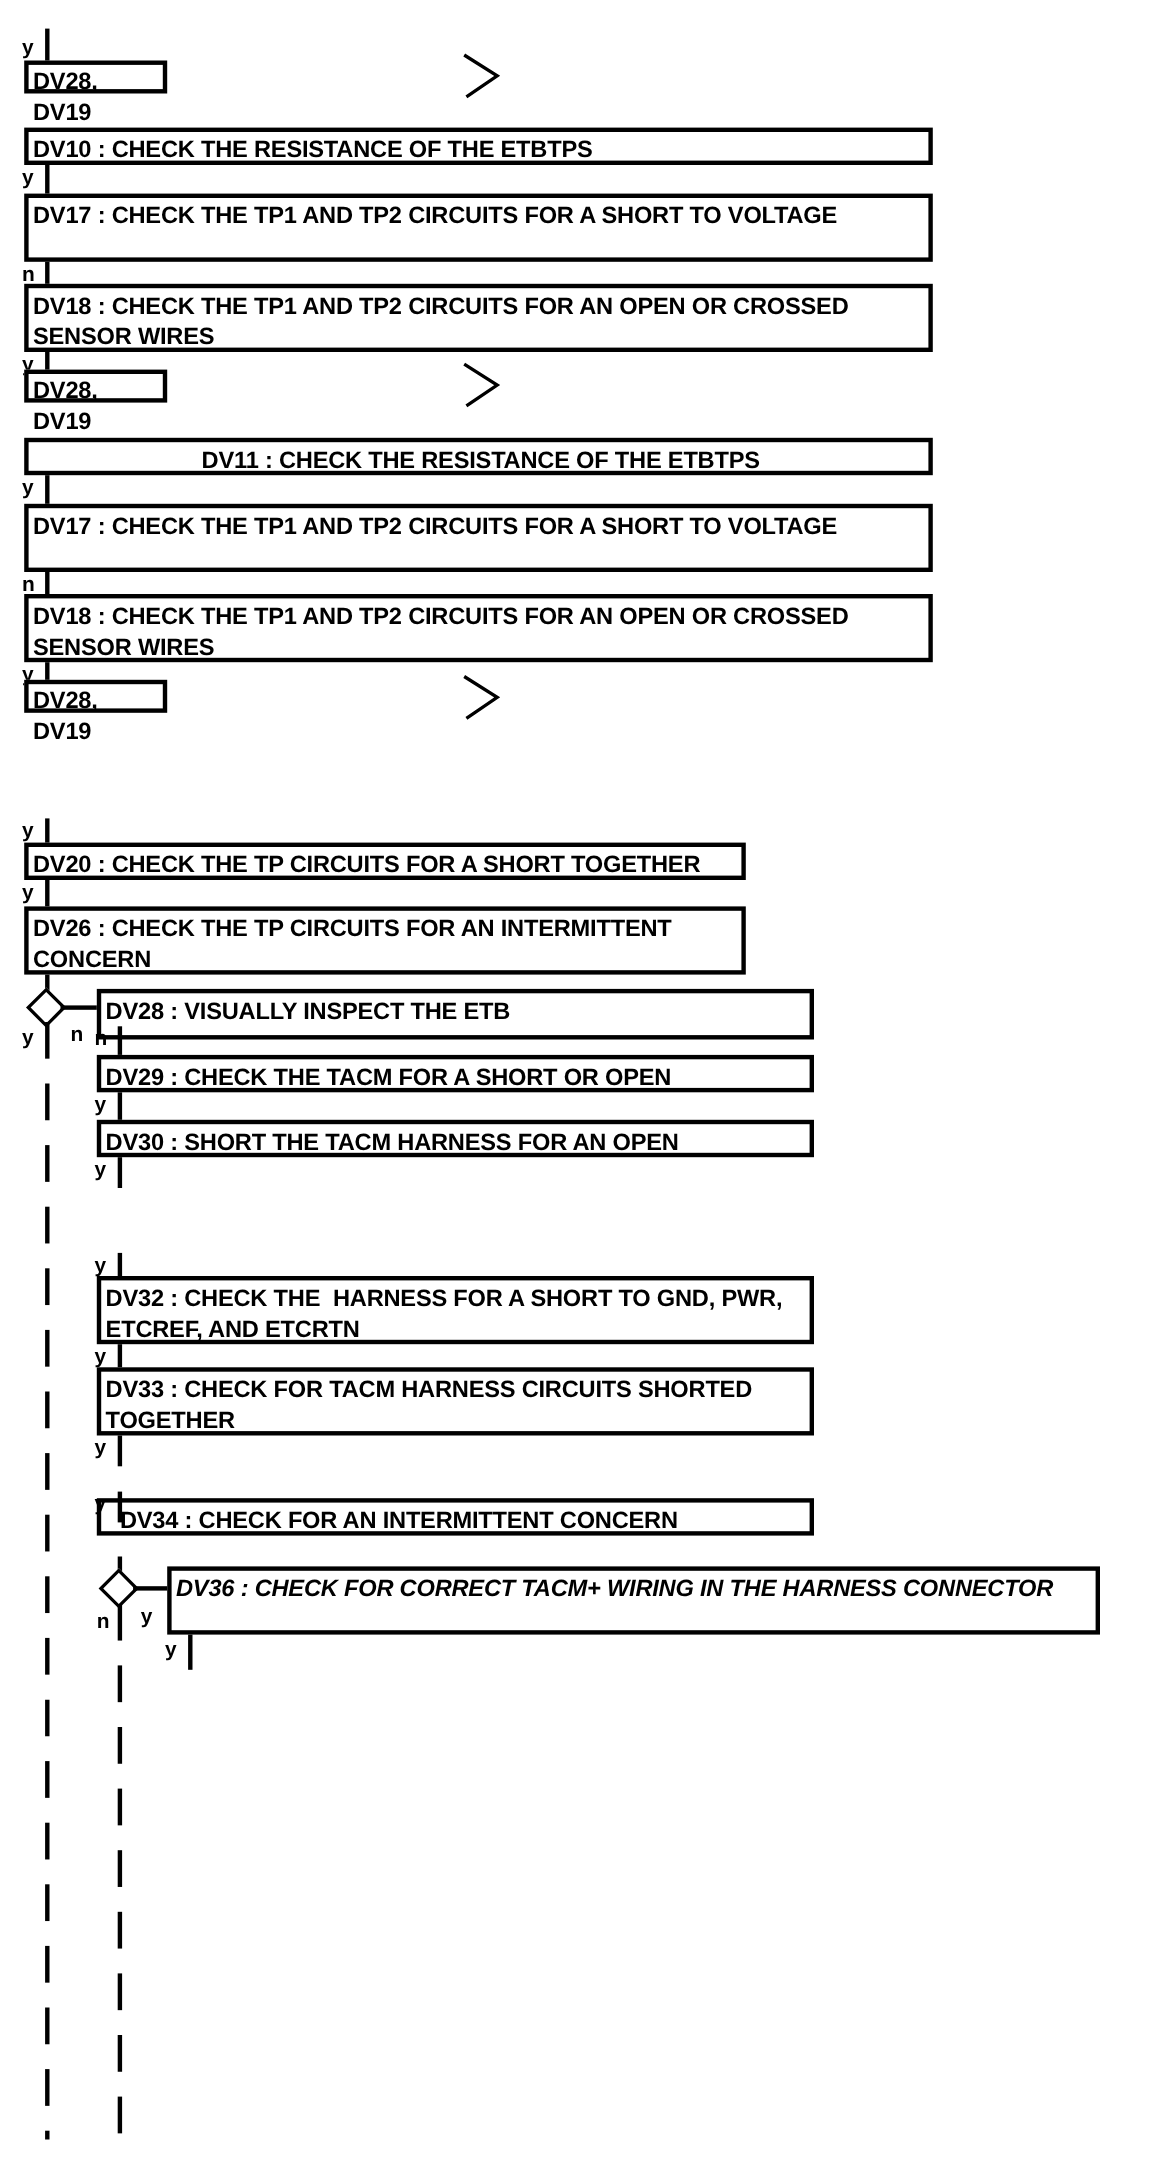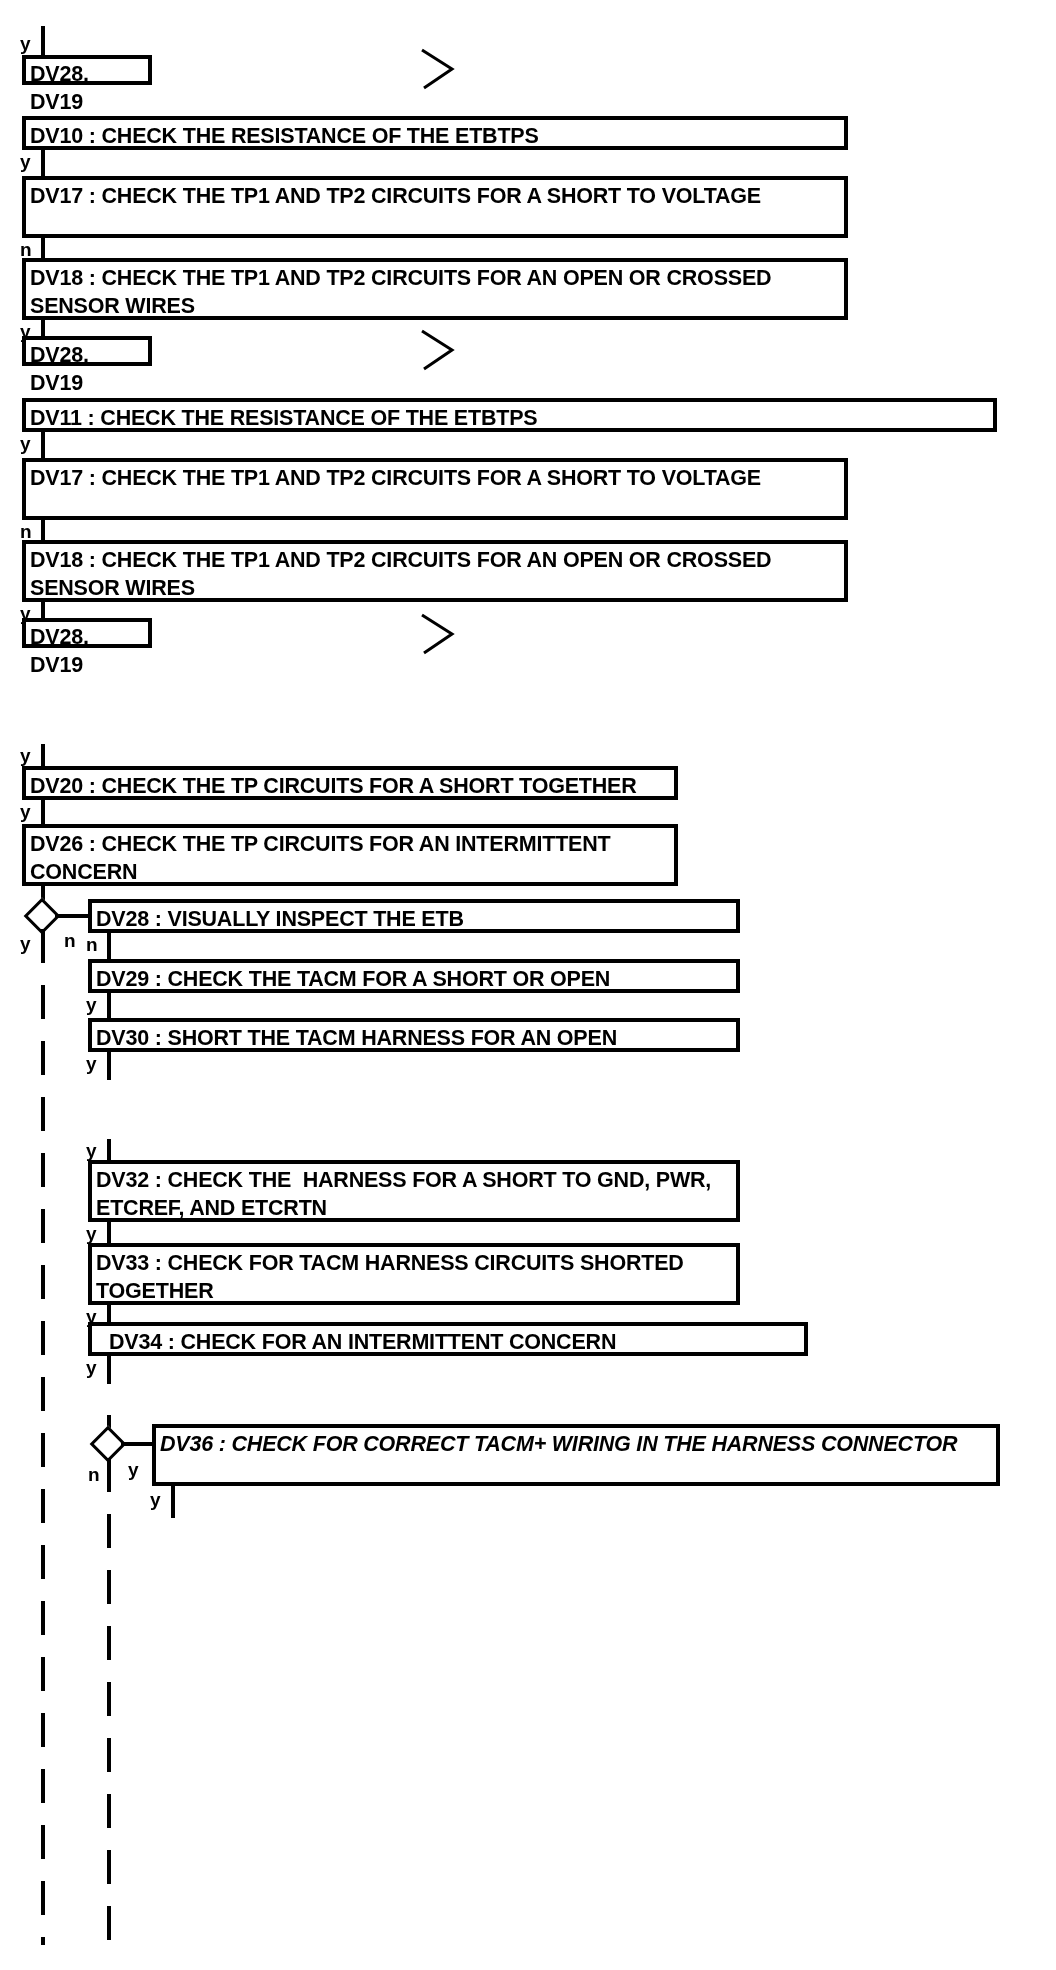--- a/index.html
+++ b/index.html
@@ -105,21 +105,21 @@
   <div class="vline" style="left:41px; top:320px; height:26px;"></div>
 
   <div class="node small" style="left:22px; top:336px; width:130px; height:30px;">DV28, DV19</div>
 
   <div class="chev" style="left:418px; top:327px;">
     <svg width="42" height="46" viewBox="0 0 42 46">
       <polyline points="4,4 34,23 6,42" fill="none" stroke="#000000" stroke-width="3"></polyline>
     </svg>
   </div>
 
-  <div class="node" style="left:22px; top:398px; width:975px; height:34px;">DV11 : CHECK THE RESISTANCE OF THE ETBTPS</div>
+  <div class="node" style="left:22px; top:398px; width:826px; height:34px;text-align:center;">DV11 : CHECK THE RESISTANCE OF THE ETBTPS</div>
   <div class="elabel" style="left:20px; top:434px;">y</div>
   <div class="vline" style="left:41px; top:432px; height:28px;"></div>
 
   <div class="node" style="left:22px; top:458px; width:826px; height:62px;">DV17 : CHECK THE TP1 AND TP2 CIRCUITS FOR A SHORT TO VOLTAGE</div>
   <div class="elabel" style="left:20px; top:522px;">n</div>
   <div class="vline" style="left:41px; top:520px; height:28px;"></div>
 
   <div class="node" style="left:22px; top:540px; width:826px; height:62px;">DV18 : CHECK THE TP1 AND TP2 CIRCUITS FOR AN OPEN OR CROSSED SENSOR WIRES</div>
   <div class="elabel" style="left:20px; top:604px;">y</div>
   <div class="vline" style="left:41px; top:602px; height:26px;"></div>
@@ -144,21 +144,21 @@
   <div class="vline" style="left:41px; top:886px; height:30px;"></div>
 
   <div class="diamond" style="left:29px; top:903px; width:26px; height:26px;"></div>
   <div class="hline" style="left:55px; top:914px; width:36px;"></div>
   <div class="elabel" style="left:64px; top:931px;">n</div>
   <div class="elabel" style="left:20px; top:934px;">y</div>
 
   <div class="vdash" style="left:41px; top:929px; height:612px;"></div>
   <div class="vdash" style="left:41px; top:1545px; height:400px;"></div>
 
-  <div class="node" style="left:88px; top:899px; width:652px; height:34px;">DV28 : VISUALLY INSPECT THE ETB</div>
+  <div class="node" style="left:88px; top:899px; width:652px; height:46px;">DV28 : VISUALLY INSPECT THE ETB</div>
   <div class="elabel" style="left:86px; top:935px;">n</div>
   <div class="vline" style="left:107px; top:933px; height:28px;"></div>
 
   <div class="node" style="left:88px; top:959px; width:652px; height:34px;">DV29 : CHECK THE TACM FOR A SHORT OR OPEN</div>
   <div class="elabel" style="left:86px; top:995px;">y</div>
   <div class="vline" style="left:107px; top:993px; height:28px;"></div>
 
   <div class="node" style="left:88px; top:1018px; width:652px; height:34px;">DV30 : SHORT THE TACM HARNESS FOR AN OPEN</div>
   <div class="elabel" style="left:86px; top:1054px;">y</div>
   <div class="vline" style="left:107px; top:1052px; height:28px;"></div>
@@ -167,21 +167,21 @@
   <div class="vline" style="left:107px; top:1139px; height:28px;"></div>
 
   <div class="node" style="left:88px; top:1160px; width:652px; height:62px;">DV32 : CHECK THE  HARNESS FOR A SHORT TO GND, PWR, ETCREF, AND ETCRTN</div>
   <div class="elabel" style="left:86px; top:1224px;">y</div>
   <div class="vline" style="left:107px; top:1222px; height:28px;"></div>
 
   <div class="node" style="left:88px; top:1243px; width:652px; height:62px;">DV33 : CHECK FOR TACM HARNESS CIRCUITS SHORTED TOGETHER</div>
   <div class="elabel" style="left:86px; top:1307px;">y</div>
   <div class="vline" style="left:107px; top:1305px; height:28px;"></div>
 
-  <div class="node" style="left:88px; top:1322px; width:720px; height:34px;padding-left:17px;">DV34 : CHECK FOR AN INTERMITTENT CONCERN</div>
+  <div class="node" style="left:88px; top:1362px; width:652px; height:34px;padding-left:17px;">DV34 : CHECK FOR AN INTERMITTENT CONCERN</div>
   <div class="elabel" style="left:86px; top:1358px;">y</div>
   <div class="vline" style="left:107px; top:1356px; height:28px;"></div>
 
 
   <div class="vline" style="left:107px; top:1415px; height:30px;"></div>
 
   <div class="diamond" style="left:95px; top:1431px; width:26px; height:26px;"></div>
   <div class="hline" style="left:121px; top:1442px; width:32px;"></div>
   <div class="elabel" style="left:128px; top:1460px;">y</div>
   <div class="elabel" style="left:88px; top:1465px;">n</div>

